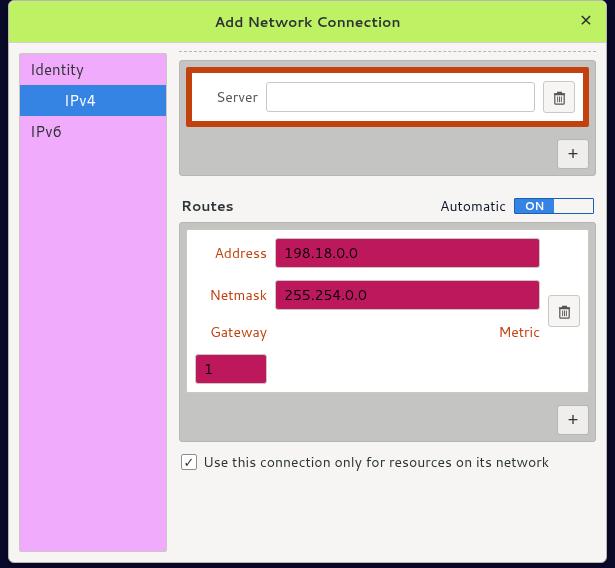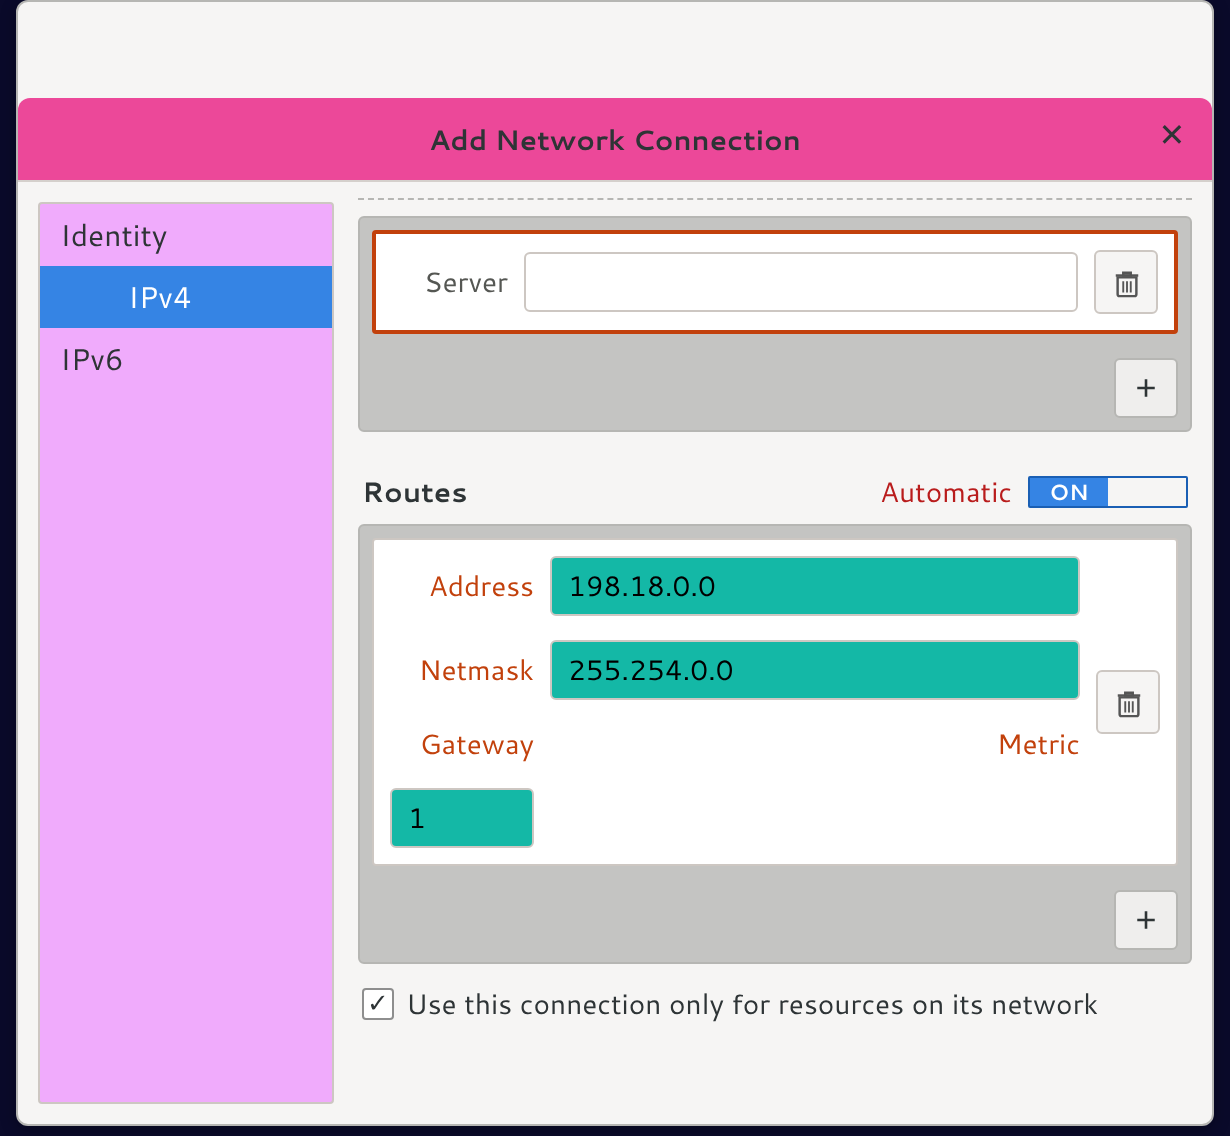--- a/index.html
+++ b/index.html
@@ -23,28 +23,27 @@
     bottom: 5px;
     background: #f6f5f4;
     border: 1px solid #b6b6b3;
     border-radius: 6px;
     display: flex;
     flex-direction: column;
     box-shadow: 0 2px 8px rgba(0,0,0,0.3);
   }
   .titlebar {
     height: 42px;
-    background: #ec4899;
+    background: #bef264;
     border-bottom: 1px solid #d5d0cc;
     display: flex;
     align-items: center;
     justify-content: center;
     position: relative;
     border-radius: 6px 6px 0 0;
-    margin-top: 48px;
   }
   .titlebar-title {
     font-weight: bold;
     font-size: 14px;
   }
   .close-btn {
     position: absolute;
     right: 10px;
     top: 10px;
     width: 20px;
@@ -103,21 +102,21 @@
   .panel {
     background: #c4c4c2;
     border: 1px solid #b6b6b3;
     border-radius: 3px;
     display: flex;
     flex-direction: column;
   }
   .panel-inner {
     background: #ffffff;
     margin: 6px 6px 6px 6px;
-    border: 2px solid #c2410c;
+    border: 6px solid #c2410c;
     border-radius: 2px;
     padding: 8px 8px;
     display: flex;
     align-items: center;
     gap: 8px;
   }
   .panel-inner-routes {
     background: #ffffff;
     margin: 6px 6px 6px 6px;
     border: 1px solid #cdc7c2;
@@ -186,21 +185,21 @@
     font-weight: bold;
     font-size: 14px;
   }
   .routes-auto {
     display: flex;
     align-items: center;
     gap: 8px;
   }
   .auto-label {
     font-size: 14px;
-    color: #b91c1c;
+    color: #0f172a;
   }
   .switch {
     width: 80px;
     height: 16px;
     border: 1px solid #1a5fb4;
     border-radius: 1px;
     display: flex;
     overflow: hidden;
     cursor: pointer;
   }
@@ -227,21 +226,21 @@
   }
   .routes-label {
     text-align: right;
     color: #c2410c;
     font-size: 14px;
   }
   .routes-input {
     height: 30px;
     border: 1px solid #cdc7c2;
     border-radius: 3px;
-    background: #14b8a6;
+    background: #be185d;
     padding: 0 8px;
     font-size: 14px;
     font-family: inherit;
     width: 100%;
   }
   .routes-layout {
     display: flex;
     align-items: center;
     gap: 8px;
     flex: 1;

